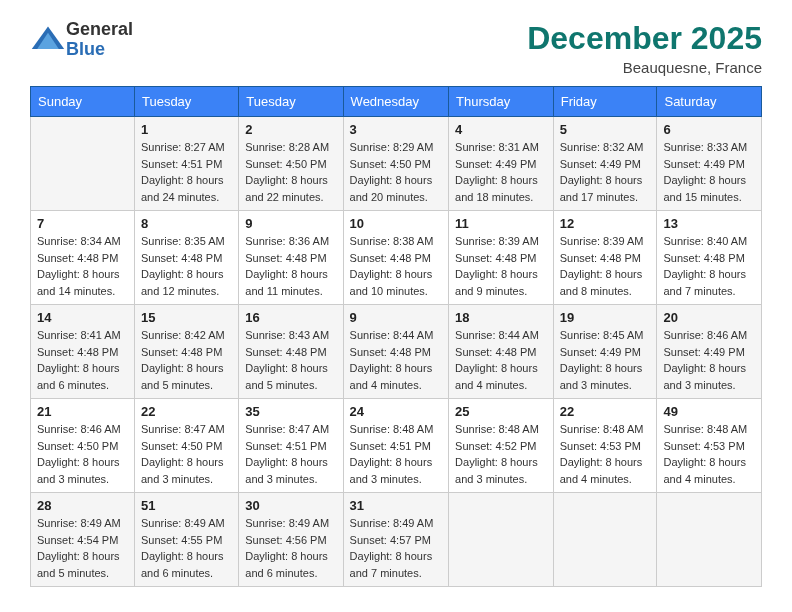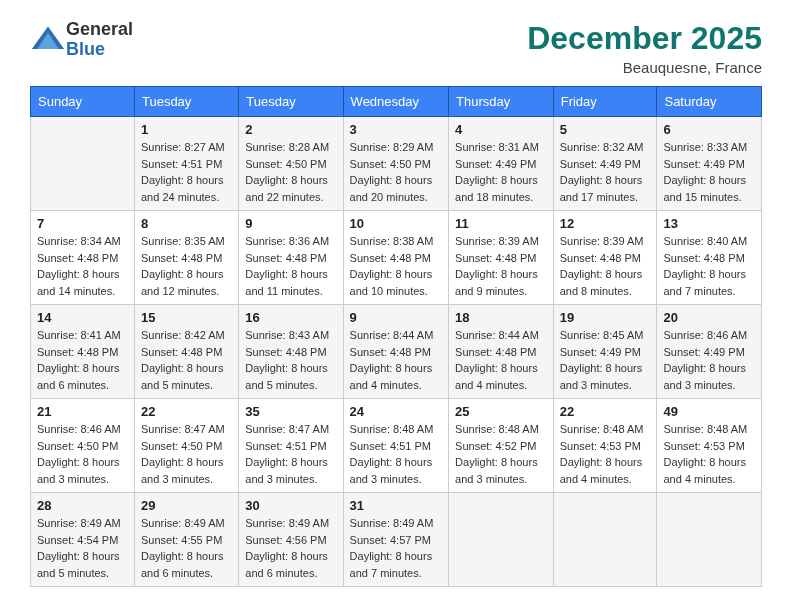--- a/index.html
+++ b/index.html
@@ -239,21 +239,21 @@
           <div class="cell-day">49</div>
           <div class="cell-info">Sunrise: 8:48 AM<br>Sunset: 4:53 PM<br>Daylight: 8 hours<br>and 4 minutes.</div>
         </td>
       </tr>
       <tr>
         <td>
           <div class="cell-day">28</div>
           <div class="cell-info">Sunrise: 8:49 AM<br>Sunset: 4:54 PM<br>Daylight: 8 hours<br>and 5 minutes.</div>
         </td>
         <td>
-          <div class="cell-day">29</div>
+          <div class="cell-day">51</div>
           <div class="cell-info">Sunrise: 8:49 AM<br>Sunset: 4:55 PM<br>Daylight: 8 hours<br>and 6 minutes.</div>
         </td>
         <td>
           <div class="cell-day">30</div>
           <div class="cell-info">Sunrise: 8:49 AM<br>Sunset: 4:56 PM<br>Daylight: 8 hours<br>and 6 minutes.</div>
         </td>
         <td>
           <div class="cell-day">31</div>
           <div class="cell-info">Sunrise: 8:49 AM<br>Sunset: 4:57 PM<br>Daylight: 8 hours<br>and 7 minutes.</div>
         </td>

